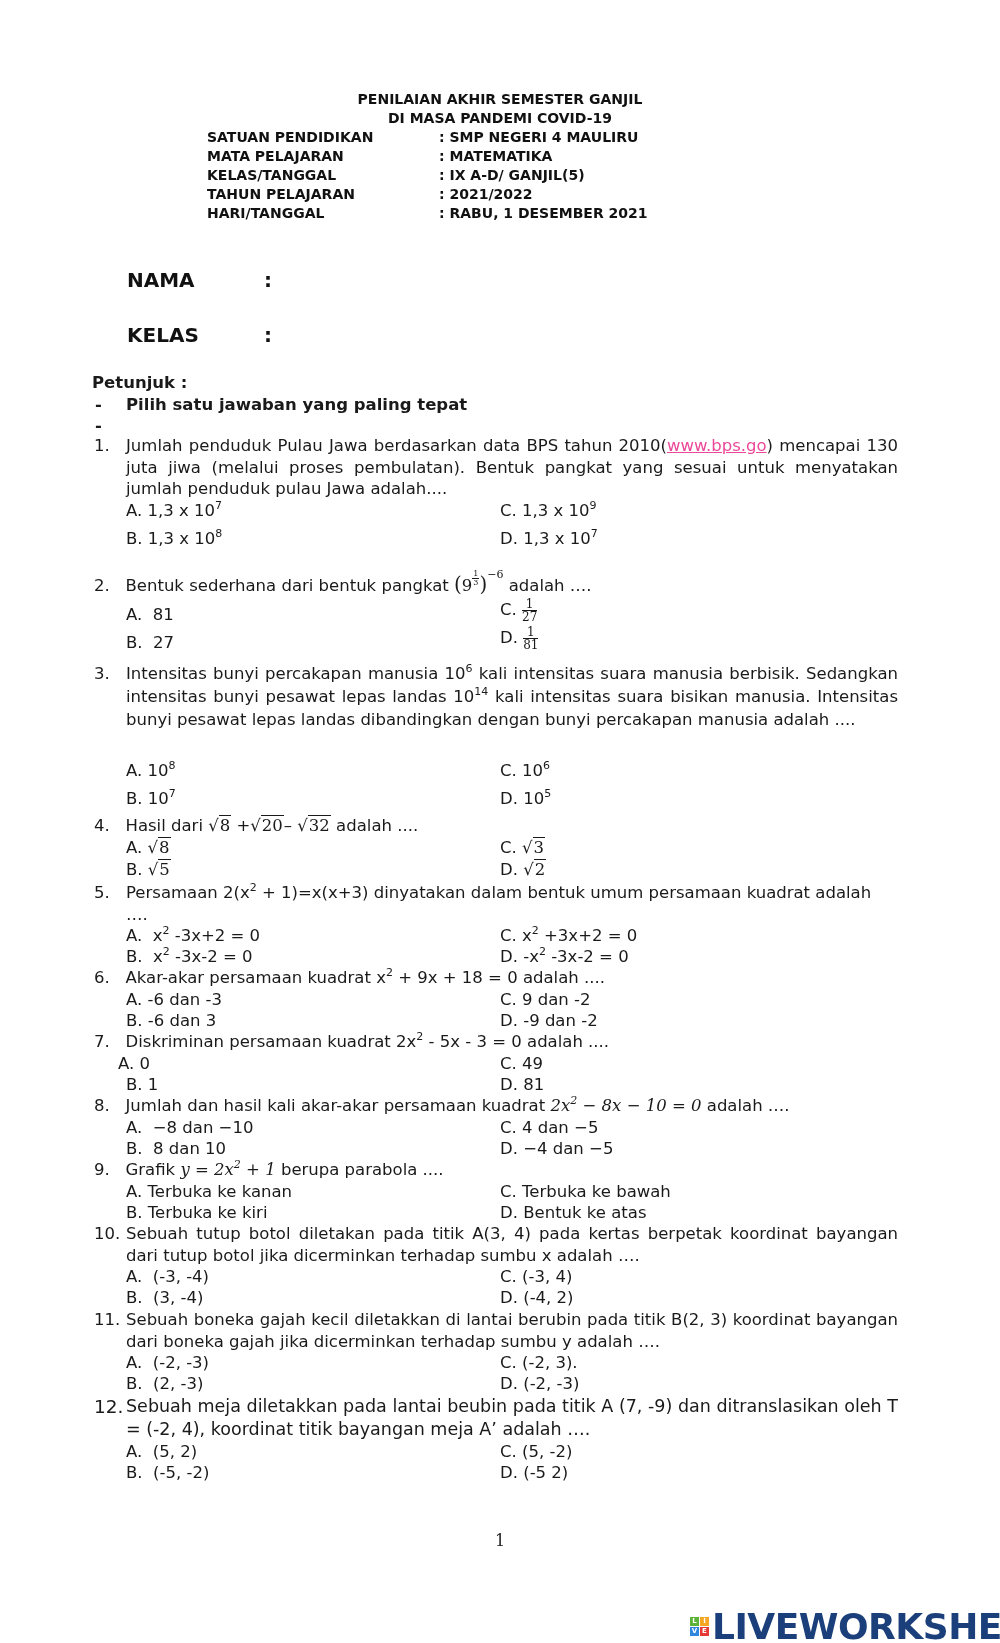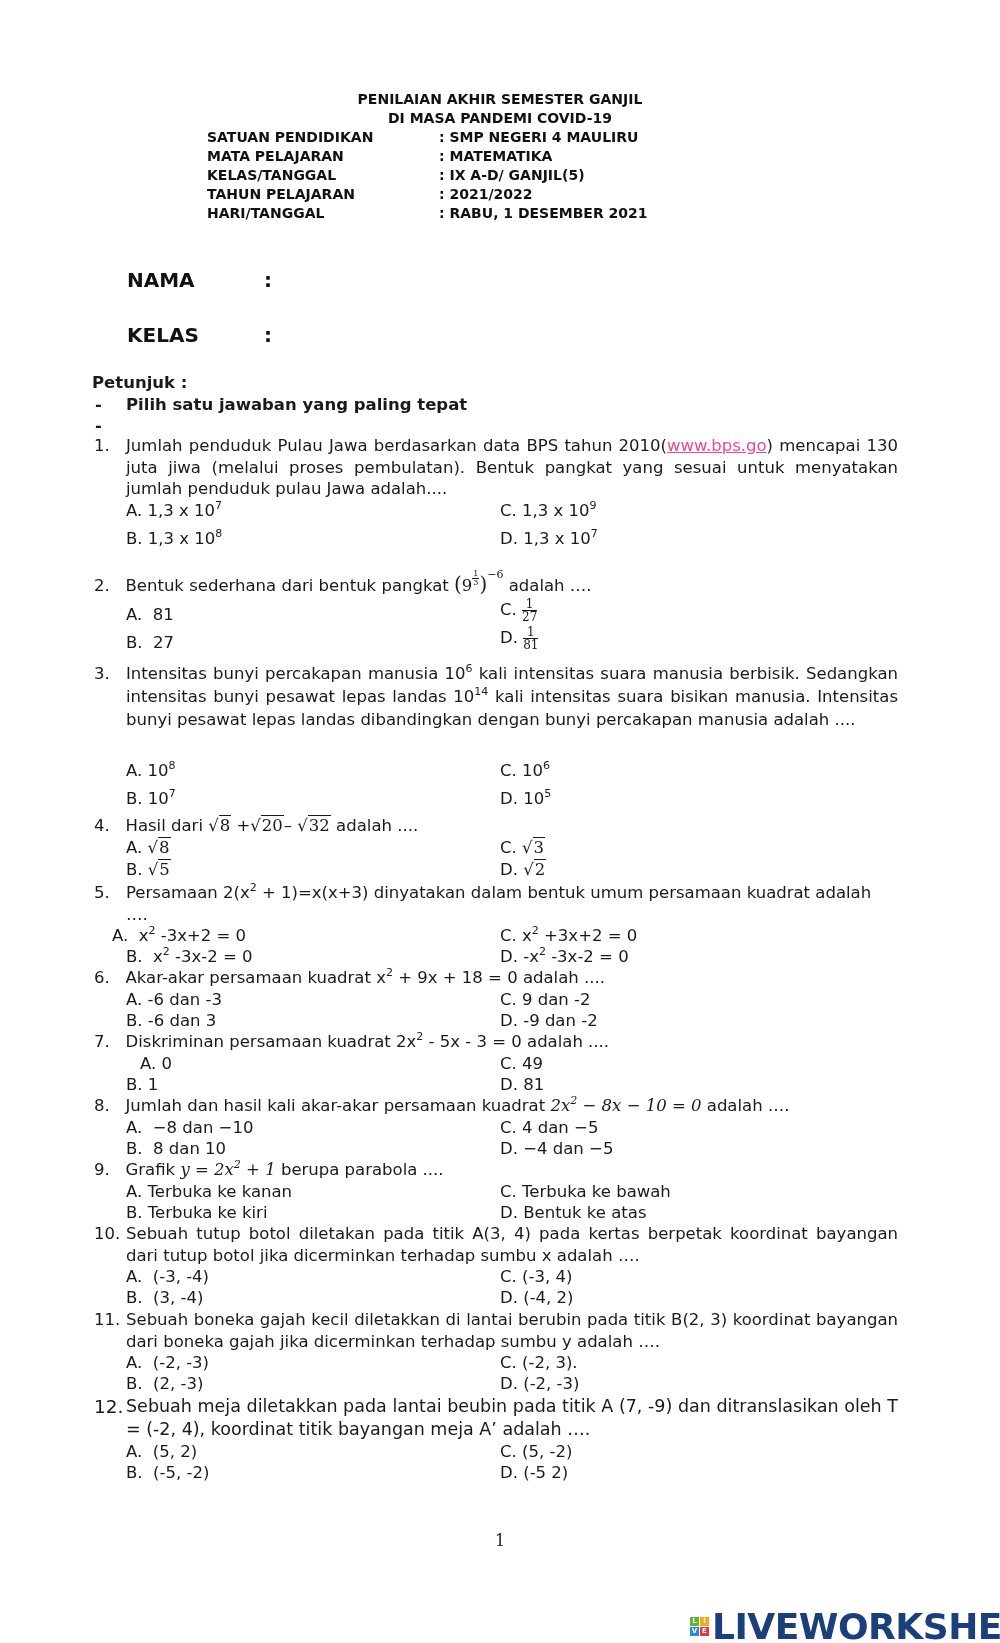--- a/index.html
+++ b/index.html
@@ -107,39 +107,39 @@
 </div>
 <div class="opt" style="left:126px; top:837px;"><span>A.</span> <span class="sqrt">√<span class="rad">8</span></span></div>
 <div class="opt" style="left:126px; top:859px;"><span>B.</span> <span class="sqrt">√<span class="rad">5</span></span></div>
 <div class="opt" style="left:500px; top:837px;"><span>C.</span> <span class="sqrt">√<span class="rad">3</span></span></div>
 <div class="opt" style="left:500px; top:859px;"><span>D.</span> <span class="sqrt">√<span class="rad">2</span></span></div>
 
 <div class="q" style="top:882px;">
   <span class="num">5.</span>
   <div class="body" style="text-align:left;"><span>Persamaan 2(x</span><sup>2</sup><span> + 1)=x(x+3) dinyatakan dalam bentuk umum persamaan kuadrat adalah ….</span></div>
 </div>
-<div class="opt" style="left:112px; top:925px;text-align:center;"><span>A.</span>&nbsp; <span>x</span><sup>2</sup><span> -3x+2 = 0</span></div>
+<div class="opt" style="left:126px; top:925px;text-align:center;"><span>A.</span>&nbsp; <span>x</span><sup>2</sup><span> -3x+2 = 0</span></div>
 <div class="opt" style="left:126px; top:946px;"><span>B.</span>&nbsp; <span>x</span><sup>2</sup><span> -3x-2 = 0</span></div>
 <div class="opt" style="left:500px; top:925px;"><span>C.</span> <span>x</span><sup>2</sup><span> +3x+2 = 0</span></div>
 <div class="opt" style="left:500px; top:946px;"><span>D.</span> <span>-x</span><sup>2</sup><span> -3x-2 = 0</span></div>
 
 <div class="opt" style="left:94px; top:967px;">
   <span>6.</span>&nbsp;&nbsp;
   <span>Akar-akar persamaan kuadrat x</span><sup>2</sup><span> + 9x + 18 = 0 adalah ....</span>
 </div>
 <div class="opt" style="left:126px; top:989px;"><span>A.</span> <span>-6 dan -3</span></div>
 <div class="opt" style="left:126px; top:1010px;"><span>B.</span> <span>-6 dan 3</span></div>
 <div class="opt" style="left:500px; top:989px;"><span>C.</span> <span>9 dan -2</span></div>
 <div class="opt" style="left:500px; top:1010px;"><span>D.</span> <span>-9 dan -2</span></div>
 
 <div class="opt" style="left:94px; top:1031px;">
   <span>7.</span>&nbsp;&nbsp;
   <span>Diskriminan persamaan kuadrat 2x</span><sup>2</sup><span> - 5x - 3 = 0 adalah ....</span>
 </div>
-<div class="opt" style="left:140px; top:1053px;"><span>A.</span> <span>0</span></div>
+<div class="opt" style="left:118px; top:1053px;"><span>A.</span> <span>0</span></div>
 <div class="opt" style="left:126px; top:1074px;"><span>B.</span> <span>1</span></div>
 <div class="opt" style="left:500px; top:1053px;"><span>C.</span> <span>49</span></div>
 <div class="opt" style="left:500px; top:1074px;"><span>D.</span> <span>81</span></div>
 
 <div class="opt" style="left:94px; top:1095px;">
   <span>8.</span>&nbsp;&nbsp;
   <span>Jumlah dan hasil kali akar-akar persamaan kuadrat</span>
   <span class="math"><span>2x</span><sup>2</sup><span> − 8x − 10 = 0</span></span>
   <span>adalah ….</span>
 </div>

